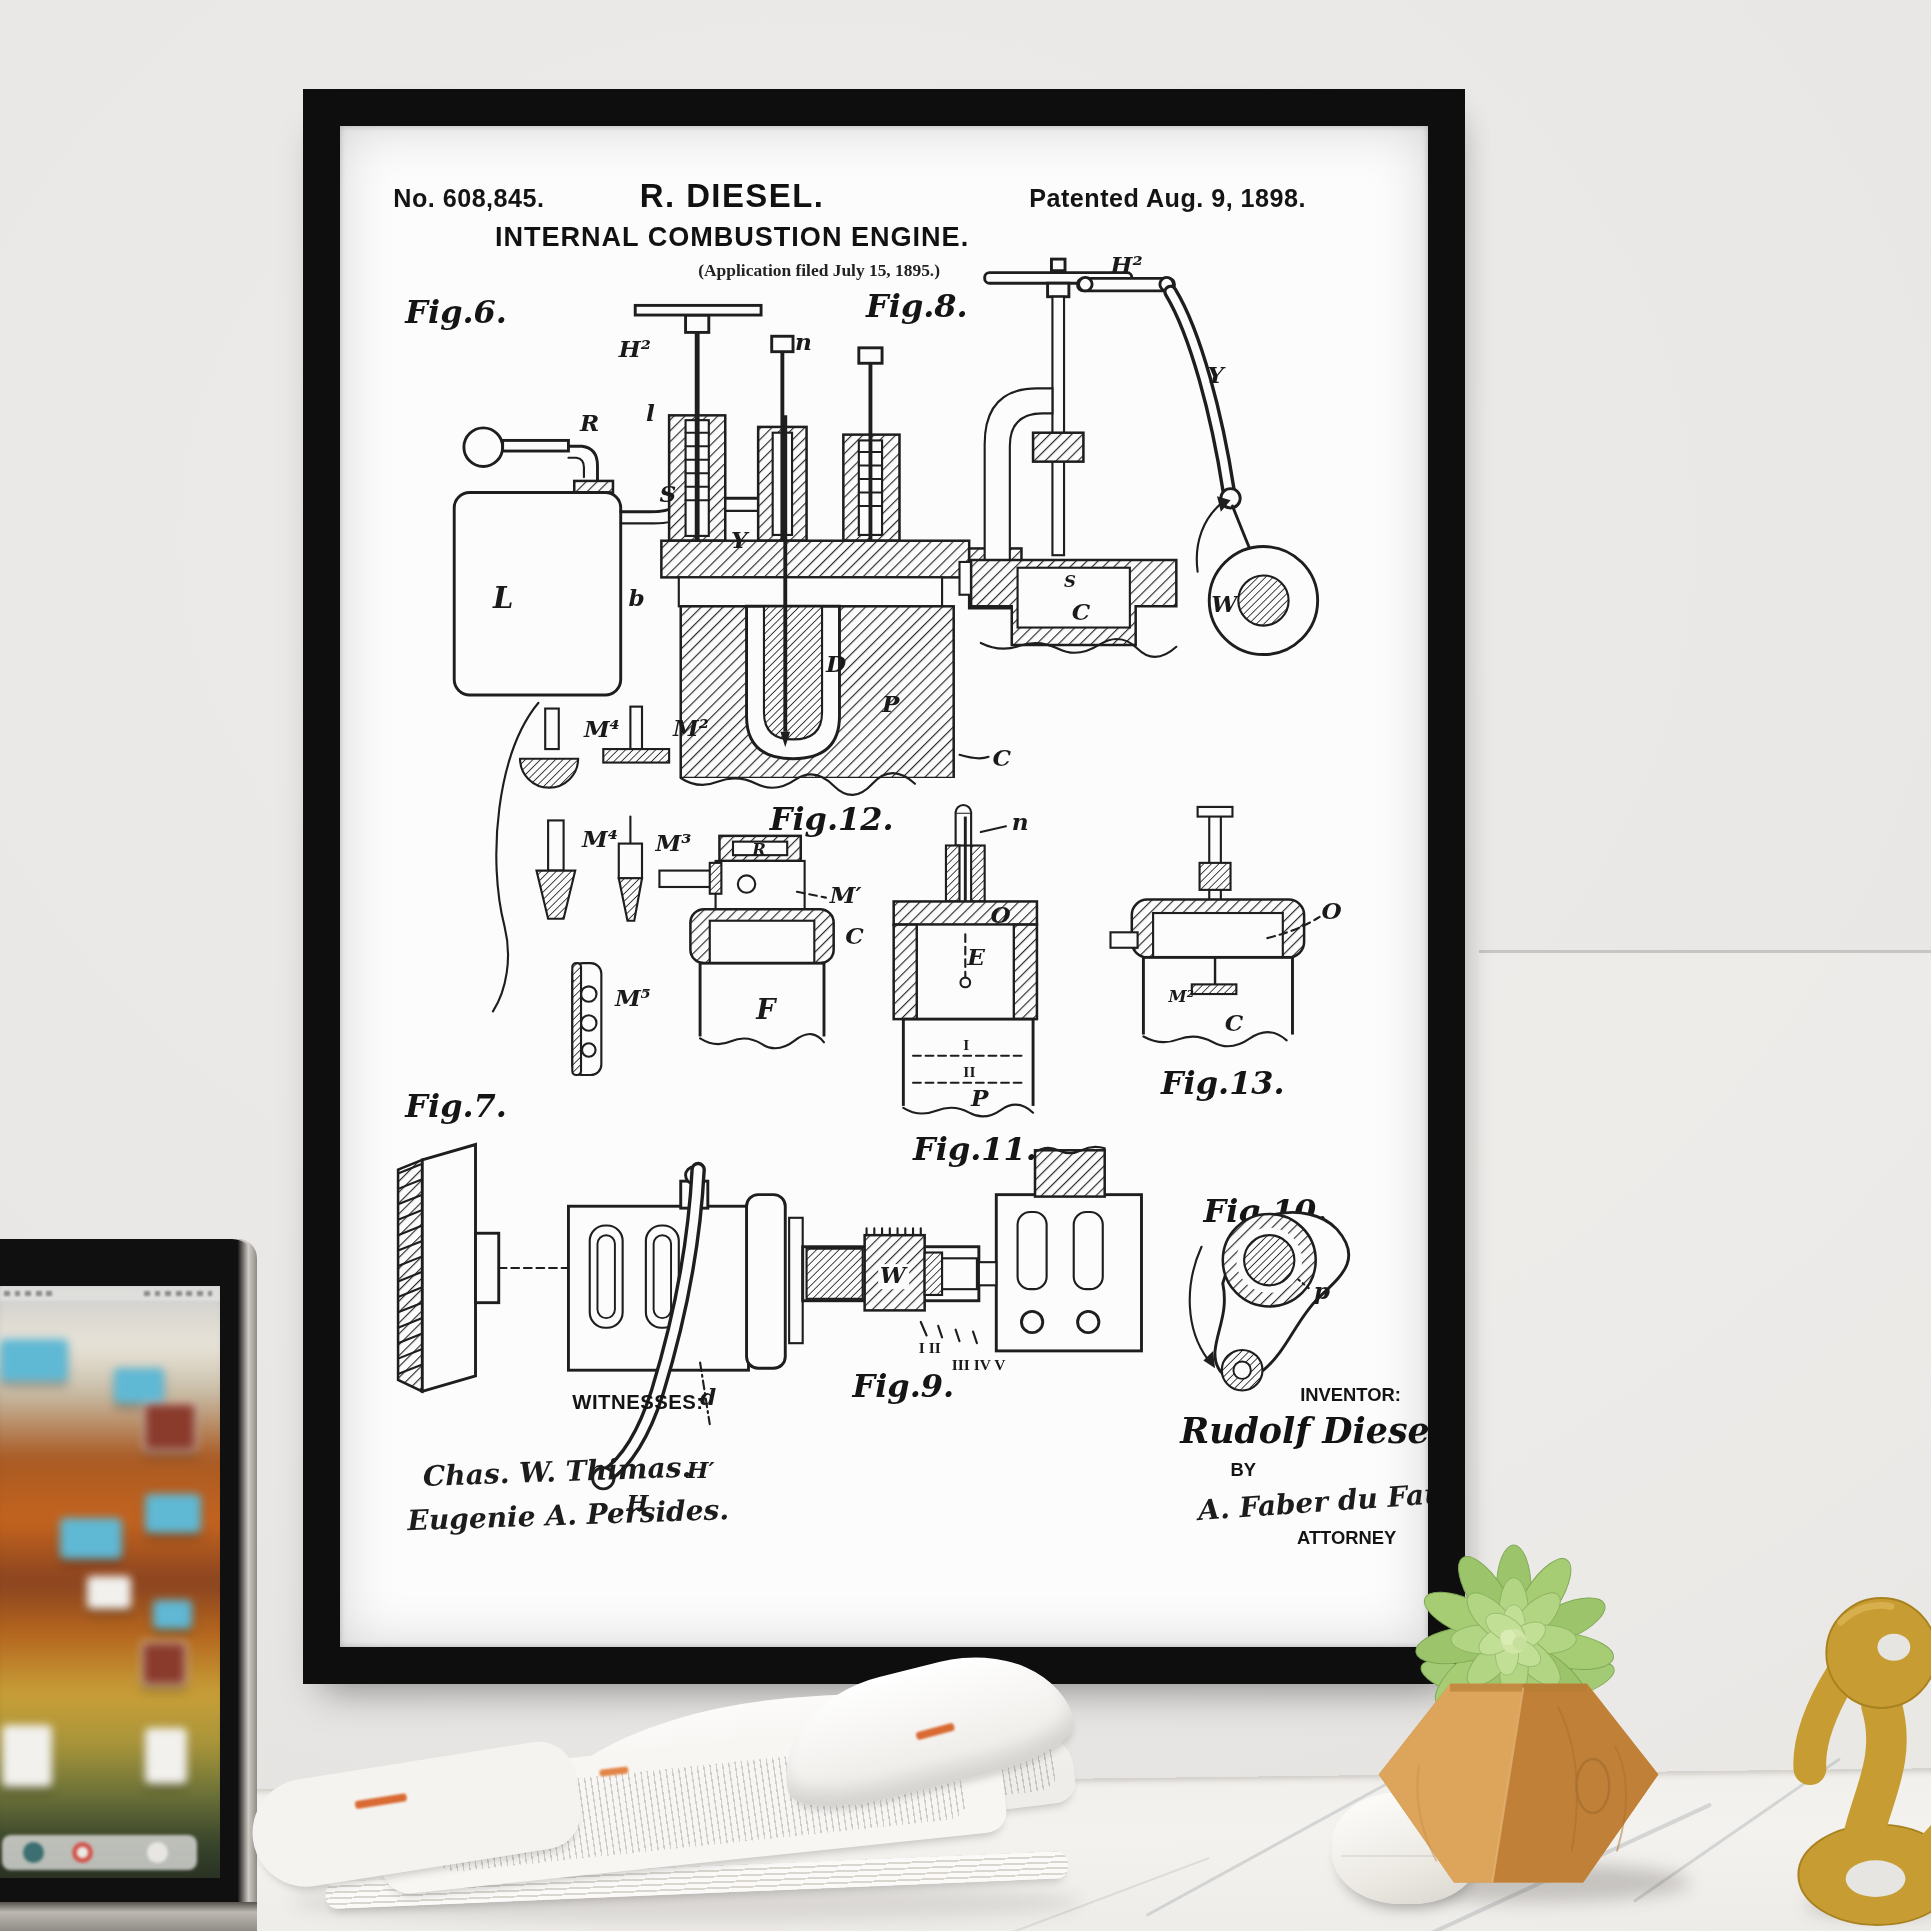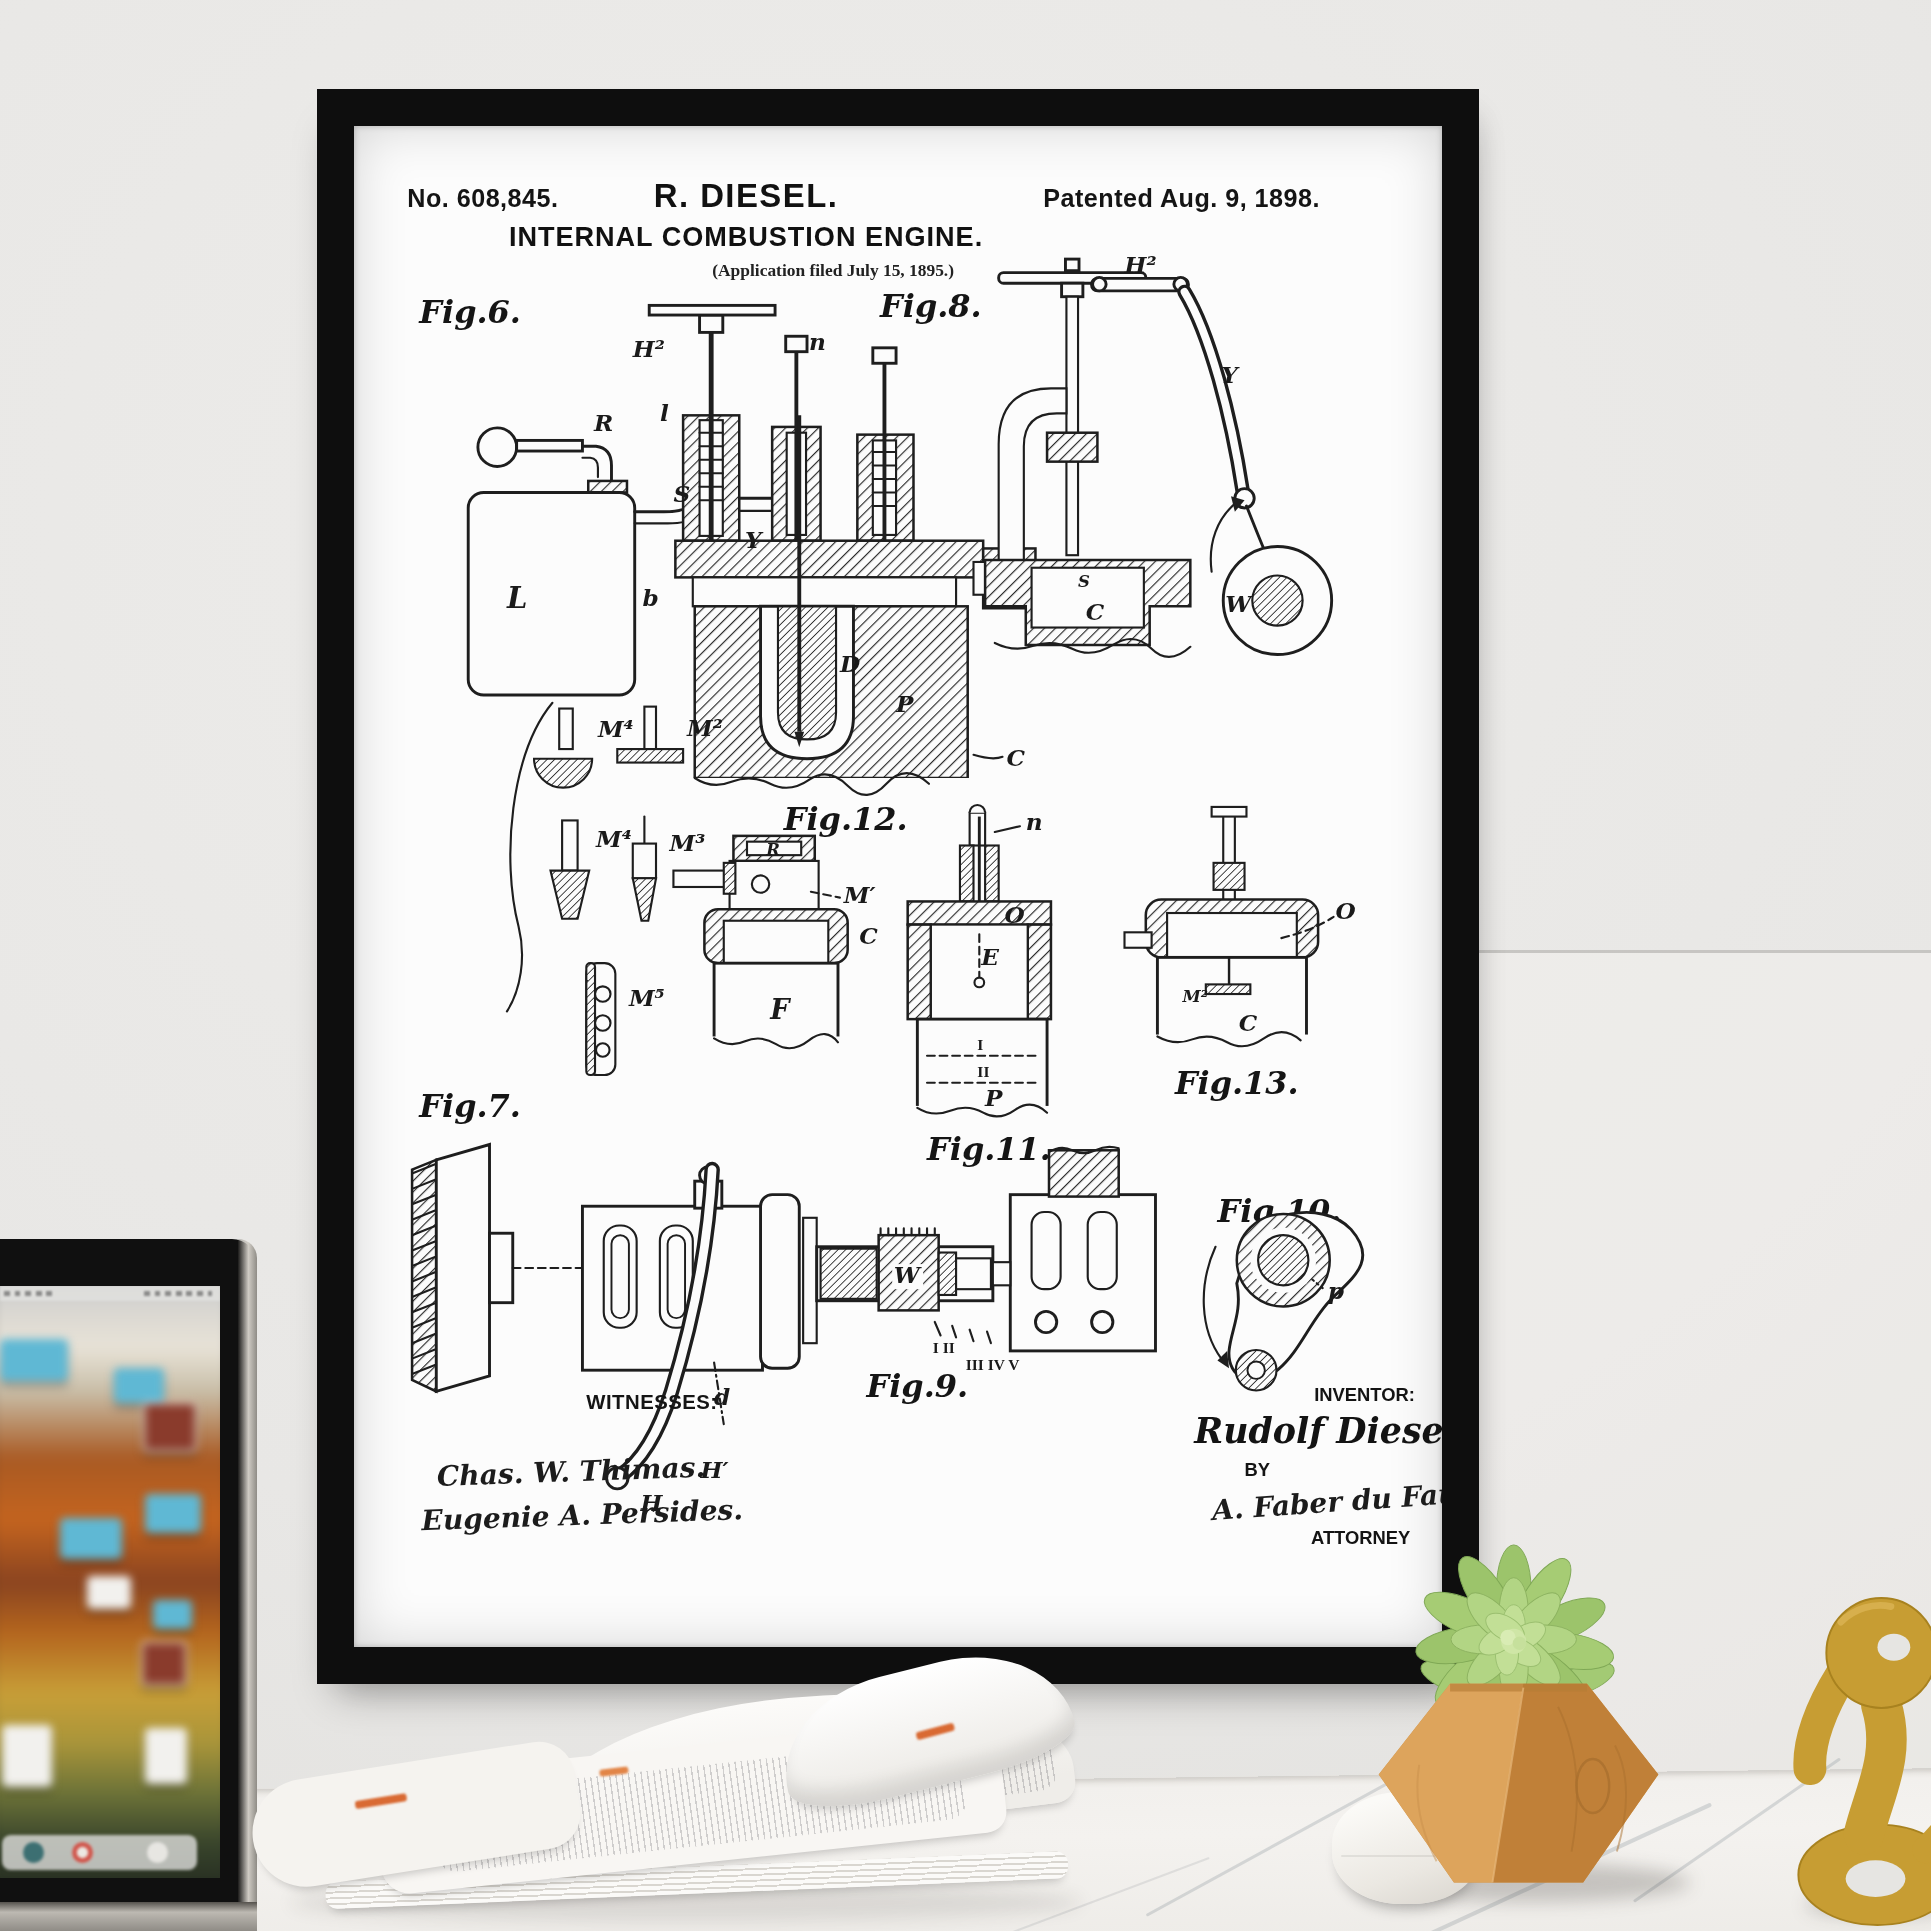--- a/index.html
+++ b/index.html
@@ -22,21 +22,21 @@
   .vein{position:absolute;background:rgba(140,148,156,.30);border-radius:1.9px;}
   .v1{left:1139px;top:68px;width:290px;height:2.9px;transform:rotate(-28deg);}
   .v2{left:1371px;top:106px;width:367px;height:3.9px;transform:rotate(-24deg);}
   .v3{left:1622px;top:58px;width:251px;height:2.9px;transform:rotate(-34deg);}
   .v4{left:1014px;top:116px;width:212px;height:1.9px;transform:rotate(-20deg);background:rgba(150,155,160,.22);}
   .v5{left:406px;top:87px;width:251px;height:1.9px;transform:rotate(-10deg);background:rgba(160,160,155,.18);}
 
   .contact-shadow{position:absolute;border-radius:50%;filter:blur(8.7px);background:rgba(40,38,34,.22);}
 
   
-  .frame{position:absolute;left:317px;top:89px;width:1162px;height:1595px;
+  .frame{position:absolute;left:303px;top:89px;width:1162px;height:1595px;
     background:#0e0e0e;border:37px solid #0e0e0e;box-sizing:border-box;z-index:2;
     box-shadow:0 25px 39px -17.4px rgba(0,0,0,.28), 11.6px 13.5px 29px -13.5px rgba(0,0,0,.16);}
   .paper{position:absolute;inset:0;background:#fcfcfc;
     box-shadow:inset 0 0 54px rgba(0,0,0,.16), inset 0 0 6.8px rgba(0,0,0,.22);}
   .patent-svg{position:absolute;inset:0;width:100%;height:100%;}
 
   
   .t-head{font:700 26px "Liberation Sans",sans-serif;letter-spacing:.5px;fill:#141414;}
   .t-title{font:700 34px "Liberation Sans",sans-serif;letter-spacing:1.5px;fill:#111;}
   .t-sub{font:700 28px "Liberation Sans",sans-serif;letter-spacing:1px;fill:#111;}

